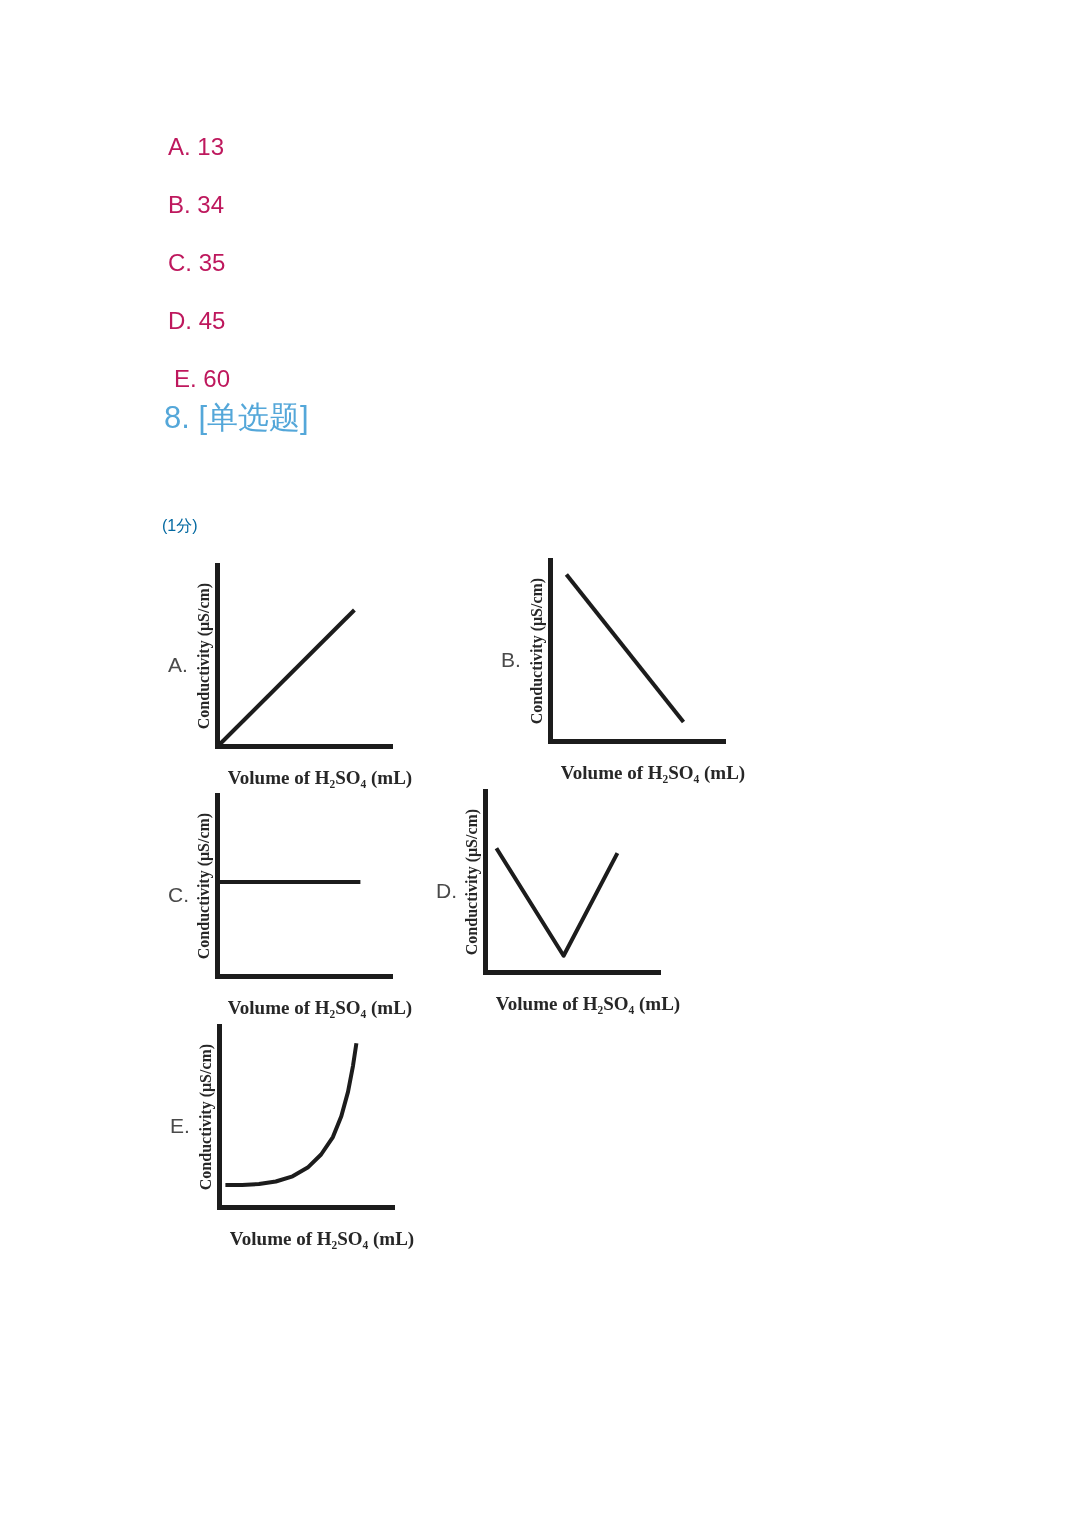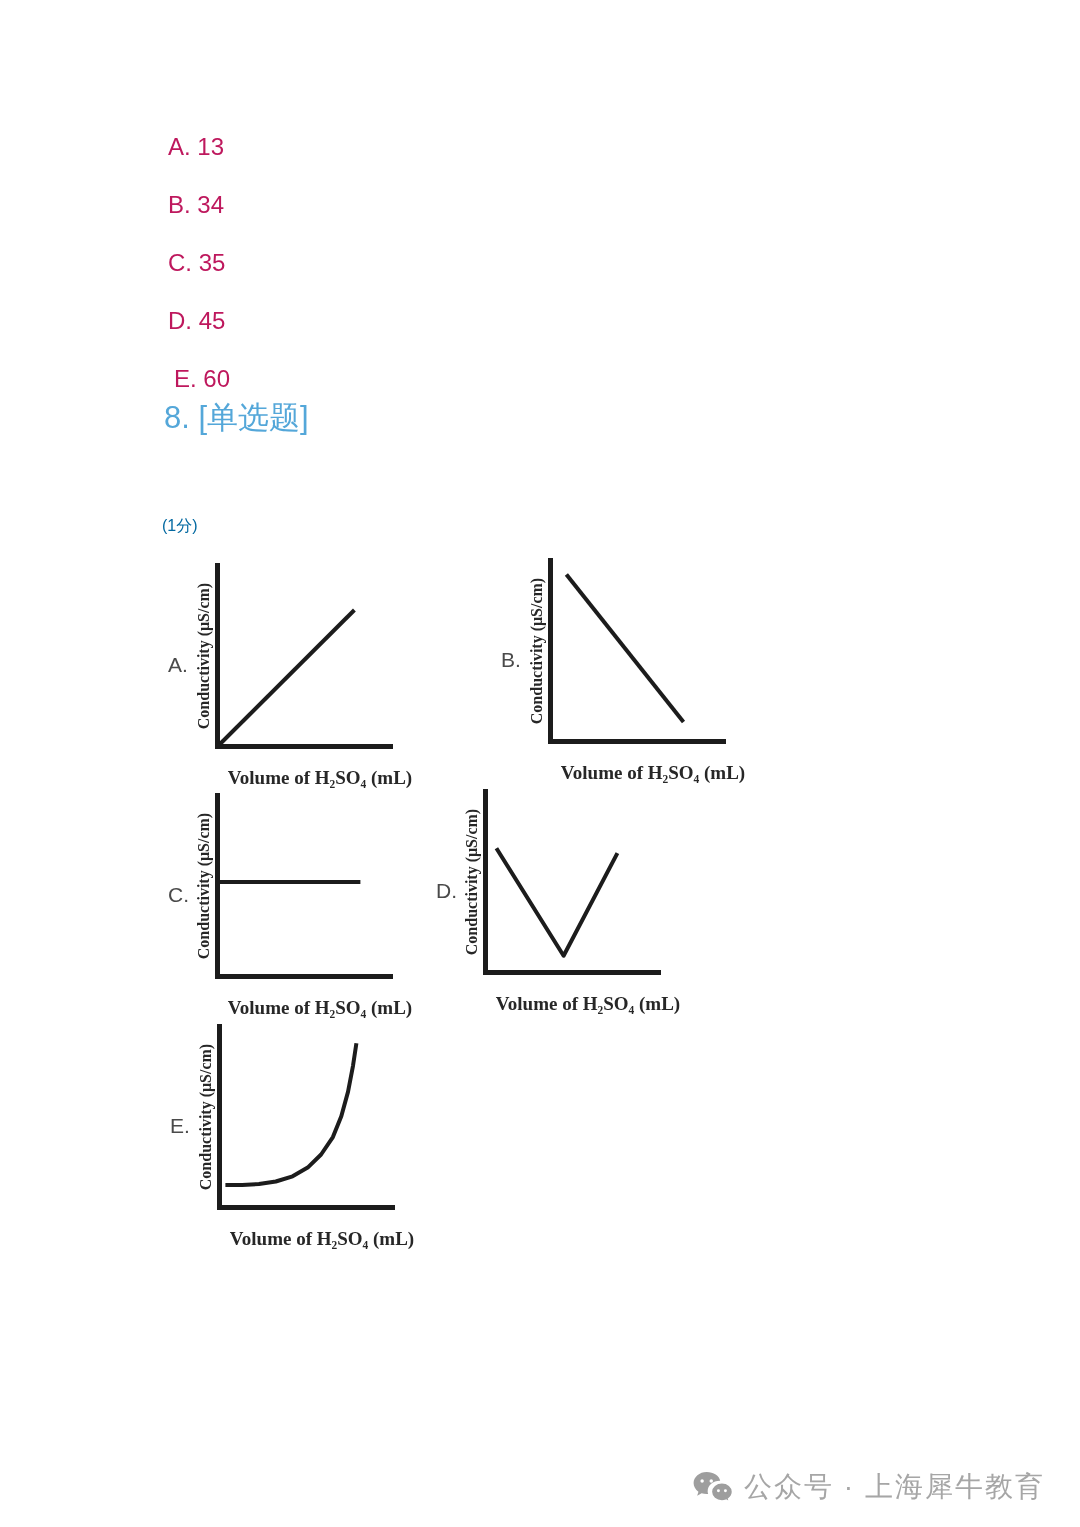--- a/index.html
+++ b/index.html
@@ -108,25 +108,14 @@
     <span class="g-letter">E.</span>
     <span class="g-ylabel">Conductivity (μS/cm)</span>
     <svg class="g-plot" viewBox="0 0 178 186">
         <line x1="2.5" y1="0" x2="2.5" y2="186" stroke="#1c1c1c" stroke-width="5"></line>
         <line x1="0" y1="183.5" x2="178" y2="183.5" stroke="#1c1c1c" stroke-width="5"></line>
         <polyline points="8.4,161.0 25.2,161.0 42.0,160.1 58.8,157.5 75.6,152.3 90.7,143.6 104.1,130.5 115.9,113.1 124.3,92.3 131.0,67.9 136.0,41.8 139.4,19.2" fill="none" stroke="#1c1c1c" stroke-width="4" stroke-linejoin="round" stroke-linecap="butt"></polyline>
       </svg>
     <div class="g-xlabel">Volume of H₂SO₄ (mL)</div>
   </div>
 
-  <div class="footer">
-    <svg class="wechat-icon" viewBox="0 0 42 34">
-      <path fill="#9e9e9e" d="M14.5 1C7 1 1 6.1 1 12.4c0 3.6 1.9 6.8 5 8.9l-1.3 4.1 4.6-2.4c1.6.5 3.4.8 5.2.8.5 0 1 0 1.5-.1-.3-.9-.5-1.9-.5-2.9 0-5.9 5.6-10.7 12.5-10.7h.4C27.6 4.8 21.6 1 14.5 1z"></path>
-      <circle fill="#ffffff" cx="9.8" cy="10.4" r="1.8"></circle>
-      <circle fill="#ffffff" cx="19.2" cy="10.4" r="1.8"></circle>
-      <path fill="#9e9e9e" stroke="#ffffff" stroke-width="1.6" d="M30.2 12.1c-6 0-10.9 4.2-10.9 9.4 0 5.2 4.9 9.4 10.9 9.4 1.5 0 3-.3 4.3-.8l3.7 2-1.1-3.4c2.4-1.7 4-4.3 4-7.2 0-5.2-4.9-9.4-10.9-9.4z"></path>
-      <circle fill="#ffffff" cx="26.6" cy="20.3" r="1.5"></circle>
-      <circle fill="#ffffff" cx="33.8" cy="20.3" r="1.5"></circle>
-    </svg>
-    <span class="footer-text">公众号 · 上海犀牛教育</span>
-  </div>
 
 </div>
 
 </body></html>

